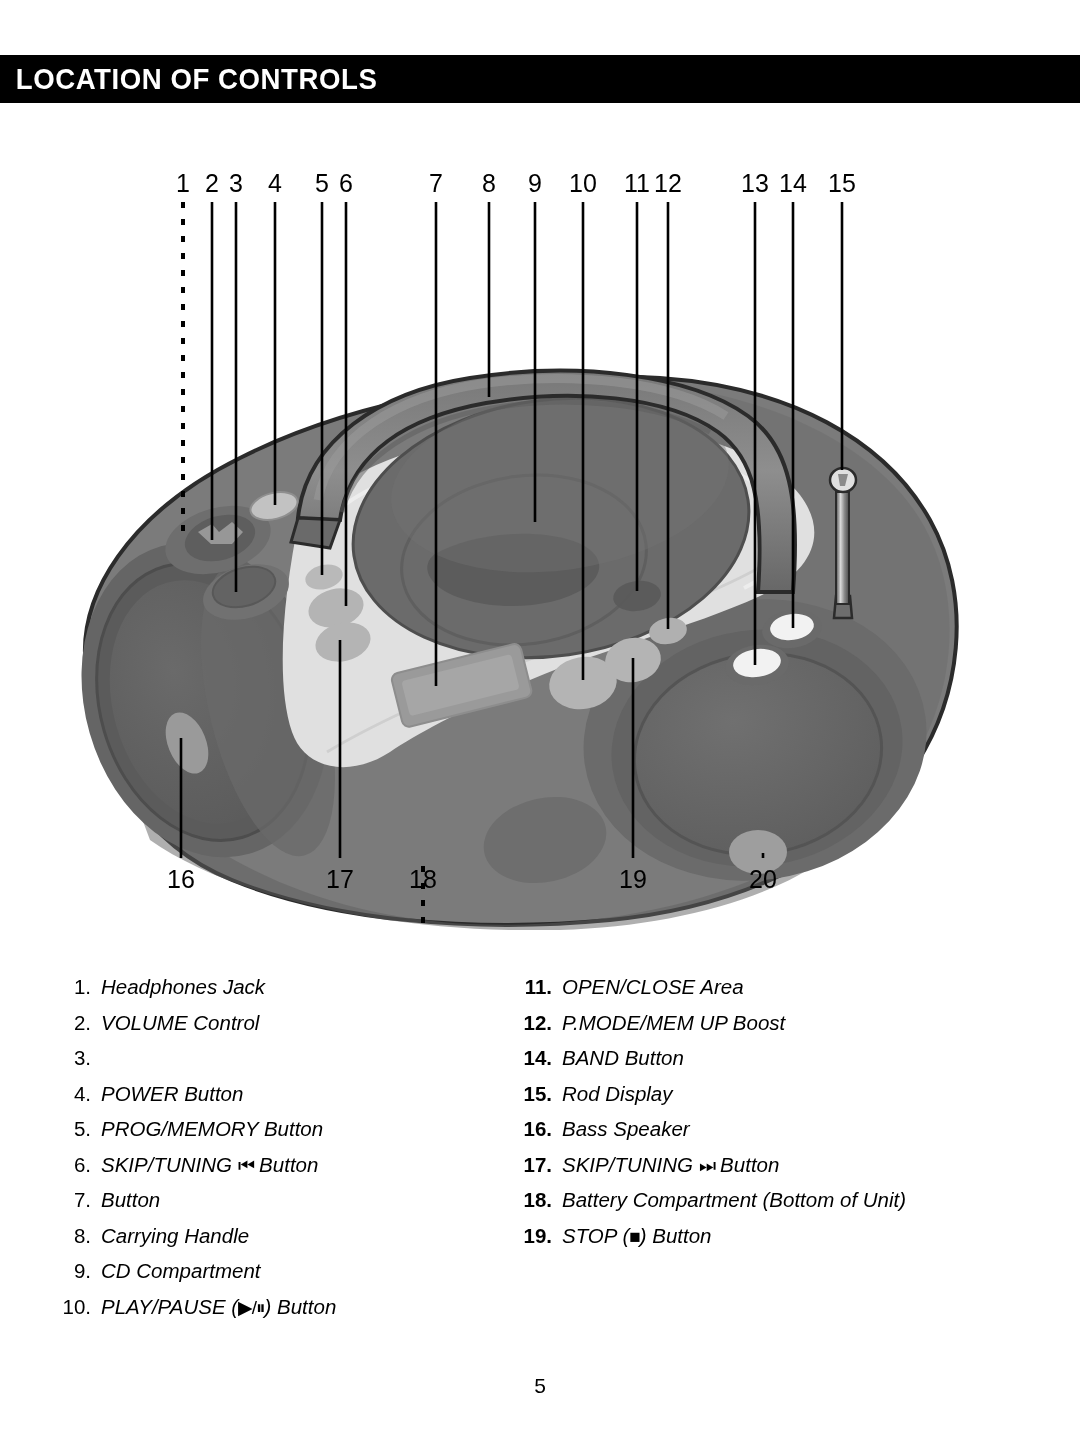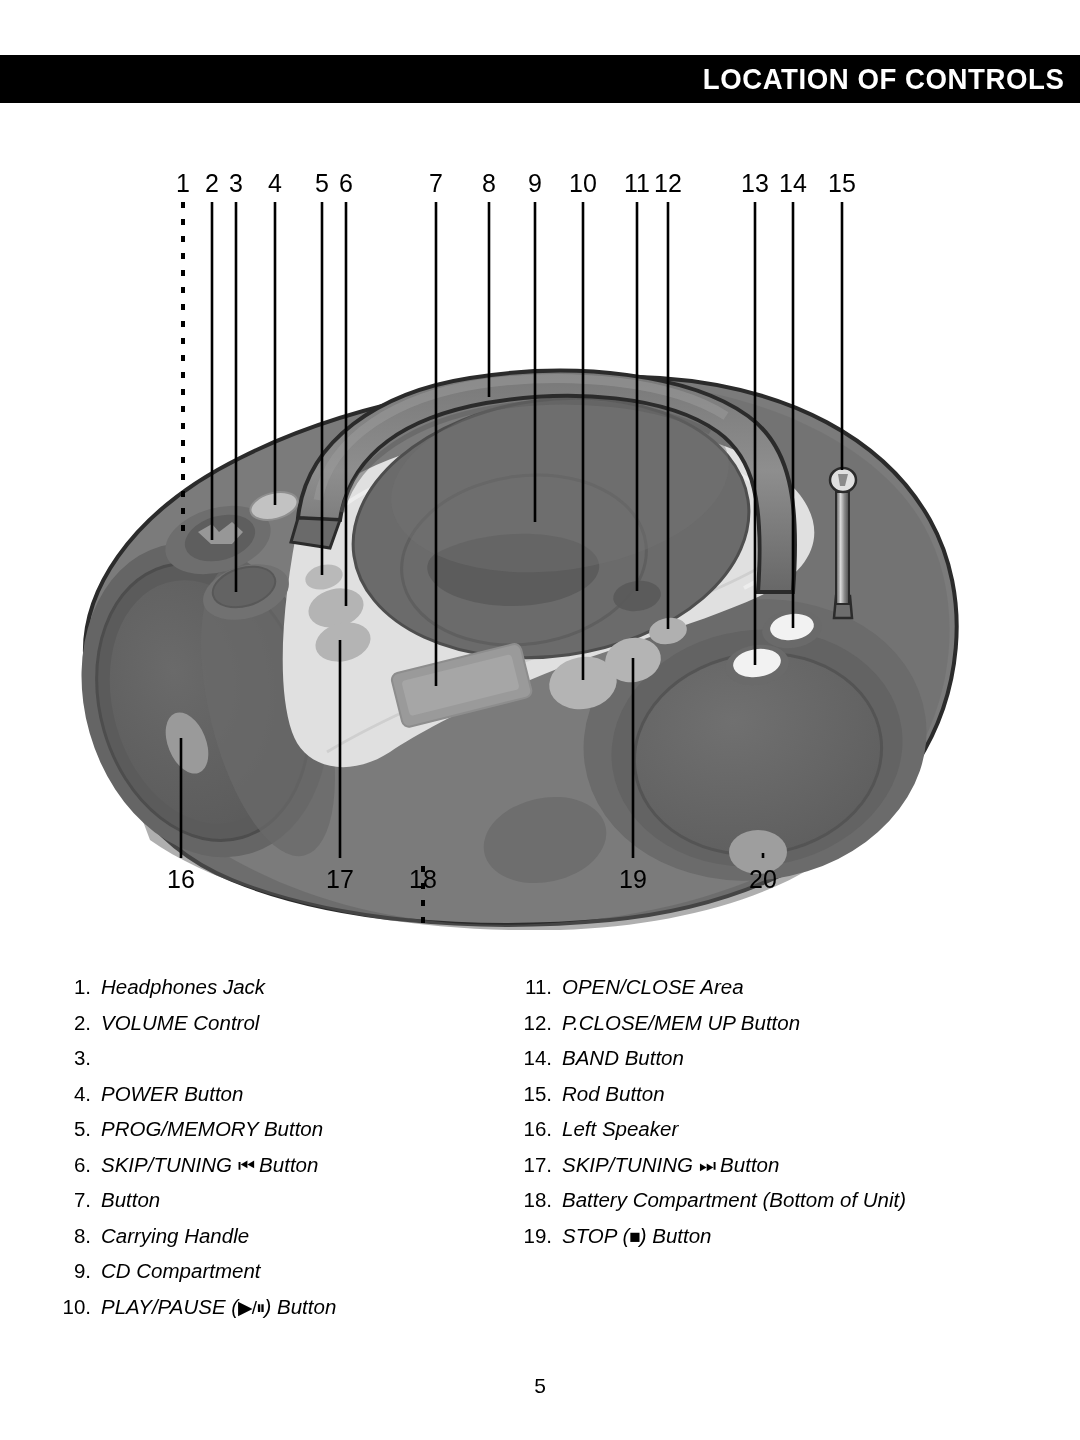--- a/index.html
+++ b/index.html
@@ -19,21 +19,21 @@
   
   #header-bar {
     position: absolute;
     left: 0;
     top: 55px;
     width: 1080px;
     height: 48px;
     background: #000000;
     display: flex;
     align-items: center;
-    justify-content: flex-end;
+    justify-content: flex-start;
   }
   #header-title {
     color: #ffffff;
     font-size: 30px;
     font-weight: bold;
     letter-spacing: 0.6px;
     font-family: "Liberation Sans", sans-serif;
     transform: scaleX(0.92);
   }
 
@@ -82,20 +82,21 @@
   .legend-num {
     width: 46px;
     text-align: right;
     flex: 0 0 46px;
     padding-right: 10px;
     box-sizing: border-box;
   }
   .legend-col.right .legend-num {
     width: 52px;
     flex: 0 0 52px;
+    font-weight: bold;
   }
   .legend-label {
     display: inline-block;
     font-style: italic;
   }
   .glyph {
     display: inline-block;
     vertical-align: -1px;
     line-height: 1;
     font-size: 19px;
@@ -379,33 +380,33 @@
         <span class="legend-label">) Button</span>
       </div>
     </div>
   <div class="legend-col right" id="legend-right">
       <div class="legend-item">
         <span class="legend-num">11.</span>
         <span class="legend-label">OPEN/CLOSE Area</span>
       </div>
       <div class="legend-item">
         <span class="legend-num">12.</span>
-        <span class="legend-label">P.CLOSE/MEM UP Button</span>
+        <span class="legend-label">P.MODE/MEM UP Boost</span>
       </div>
       <div class="legend-item">
         <span class="legend-num">14.</span>
         <span class="legend-label">BAND Button</span>
       </div>
       <div class="legend-item">
         <span class="legend-num">15.</span>
-        <span class="legend-label">Rod Button</span>
+        <span class="legend-label">Rod Display</span>
       </div>
       <div class="legend-item">
         <span class="legend-num">16.</span>
-        <span class="legend-label">Left Speaker</span>
+        <span class="legend-label">Bass Speaker</span>
       </div>
       <div class="legend-item">
         <span class="legend-num">17.</span>
         <span class="legend-label">SKIP/TUNING</span>
         <span class="glyph" style="margin: 0px 5px 0px 6px;">⏭</span>
         <span class="legend-label">Button</span>
       </div>
       <div class="legend-item">
         <span class="legend-num">18.</span>
         <span class="legend-label">Battery Compartment (Bottom of Unit)</span>

